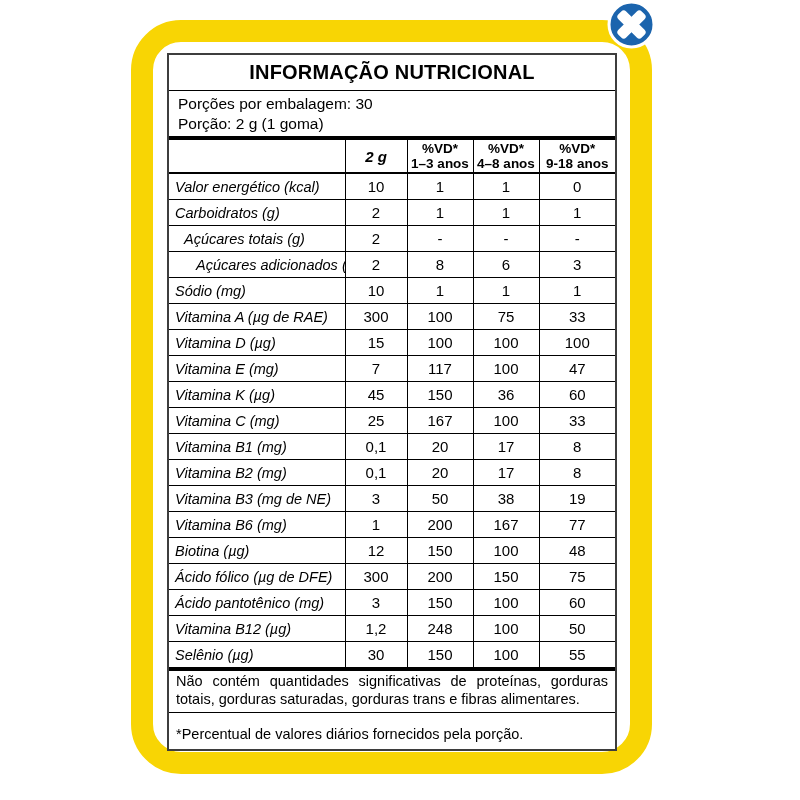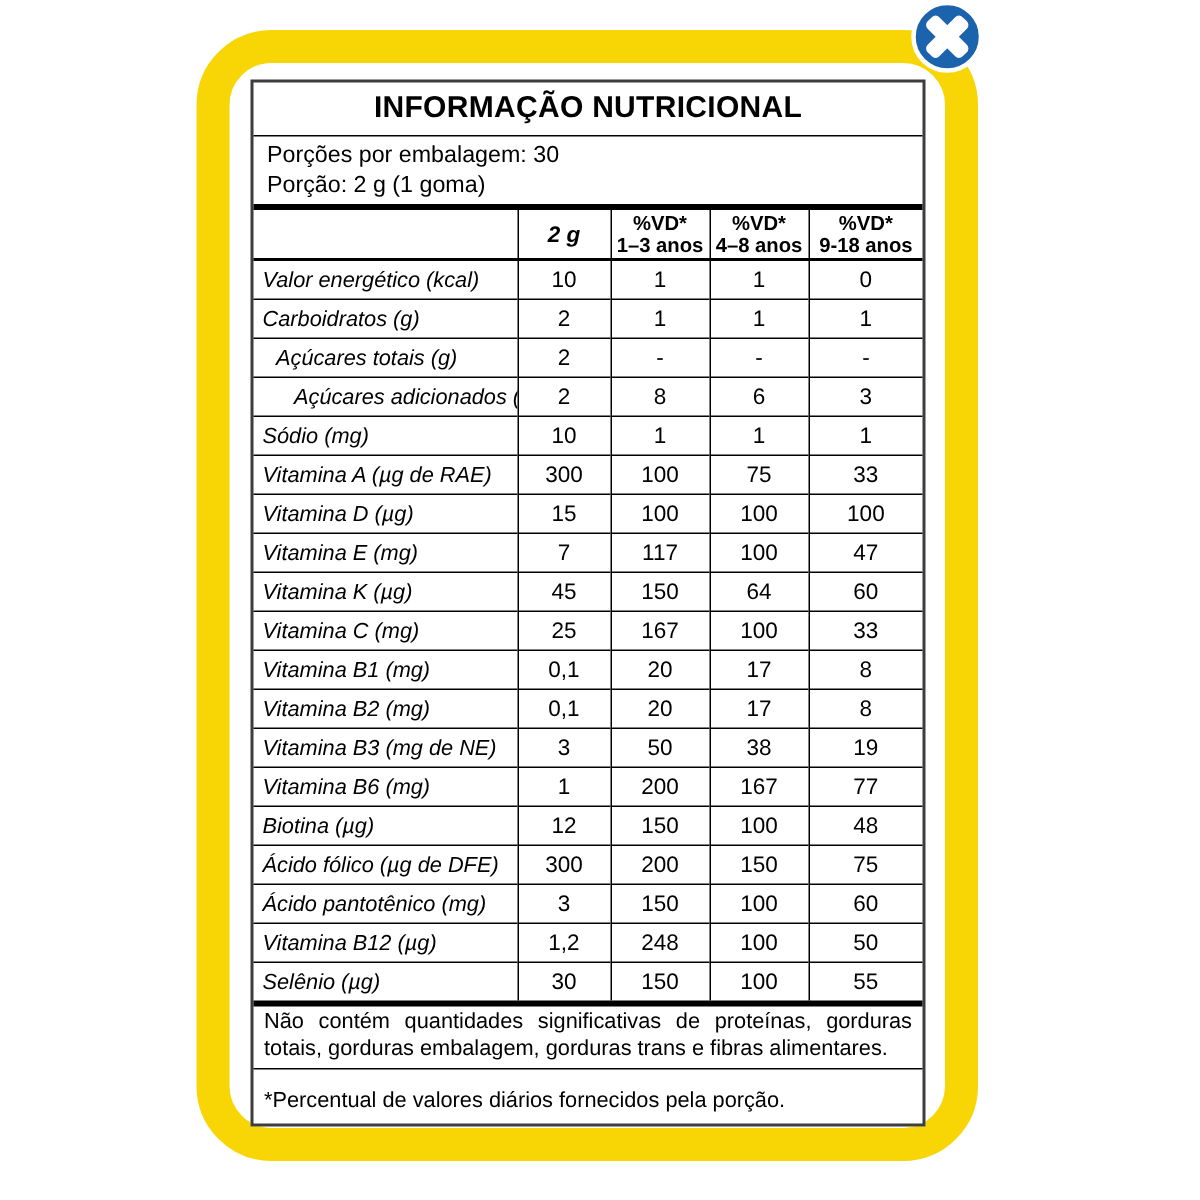--- a/index.html
+++ b/index.html
@@ -163,21 +163,21 @@
           <td class="lbl ind0">Vitamina E (mg)</td>
           <td class="val">7</td>
           <td class="val">117</td>
           <td class="val">100</td>
           <td class="val">47</td>
         </tr>
         <tr>
           <td class="lbl ind0">Vitamina K (µg)</td>
           <td class="val">45</td>
           <td class="val">150</td>
-          <td class="val">64</td>
+          <td class="val">36</td>
           <td class="val">60</td>
         </tr>
         <tr>
           <td class="lbl ind0">Vitamina C (mg)</td>
           <td class="val">25</td>
           <td class="val">167</td>
           <td class="val">100</td>
           <td class="val">33</td>
         </tr>
         <tr>
@@ -239,21 +239,21 @@
         <tr>
           <td class="lbl ind0">Selênio (µg)</td>
           <td class="val">30</td>
           <td class="val">150</td>
           <td class="val">100</td>
           <td class="val">55</td>
         </tr>
       </tbody>
   </table>
 
-  <div class="note1">Não contém quantidades significativas de proteínas, gorduras totais, gorduras embalagem, gorduras trans e fibras alimentares.</div>
+  <div class="note1">Não contém quantidades significativas de proteínas, gorduras totais, gorduras saturadas, gorduras trans e fibras alimentares.</div>
   <div class="note2">*Percentual de valores diários fornecidos pela porção.</div>
 </div>
 
 <button class="close-btn">
   <svg viewBox="0 0 49 49">
     <circle cx="24.5" cy="24.5" r="22.5" fill="#1B64AD" stroke="#ffffff" stroke-width="3"></circle>
     <g fill="#ffffff">
       <rect x="19" y="8" width="11" height="33" rx="3.5" transform="rotate(45 24.5 24.5)"></rect>
       <rect x="19" y="8" width="11" height="33" rx="3.5" transform="rotate(-45 24.5 24.5)"></rect>
     </g>

